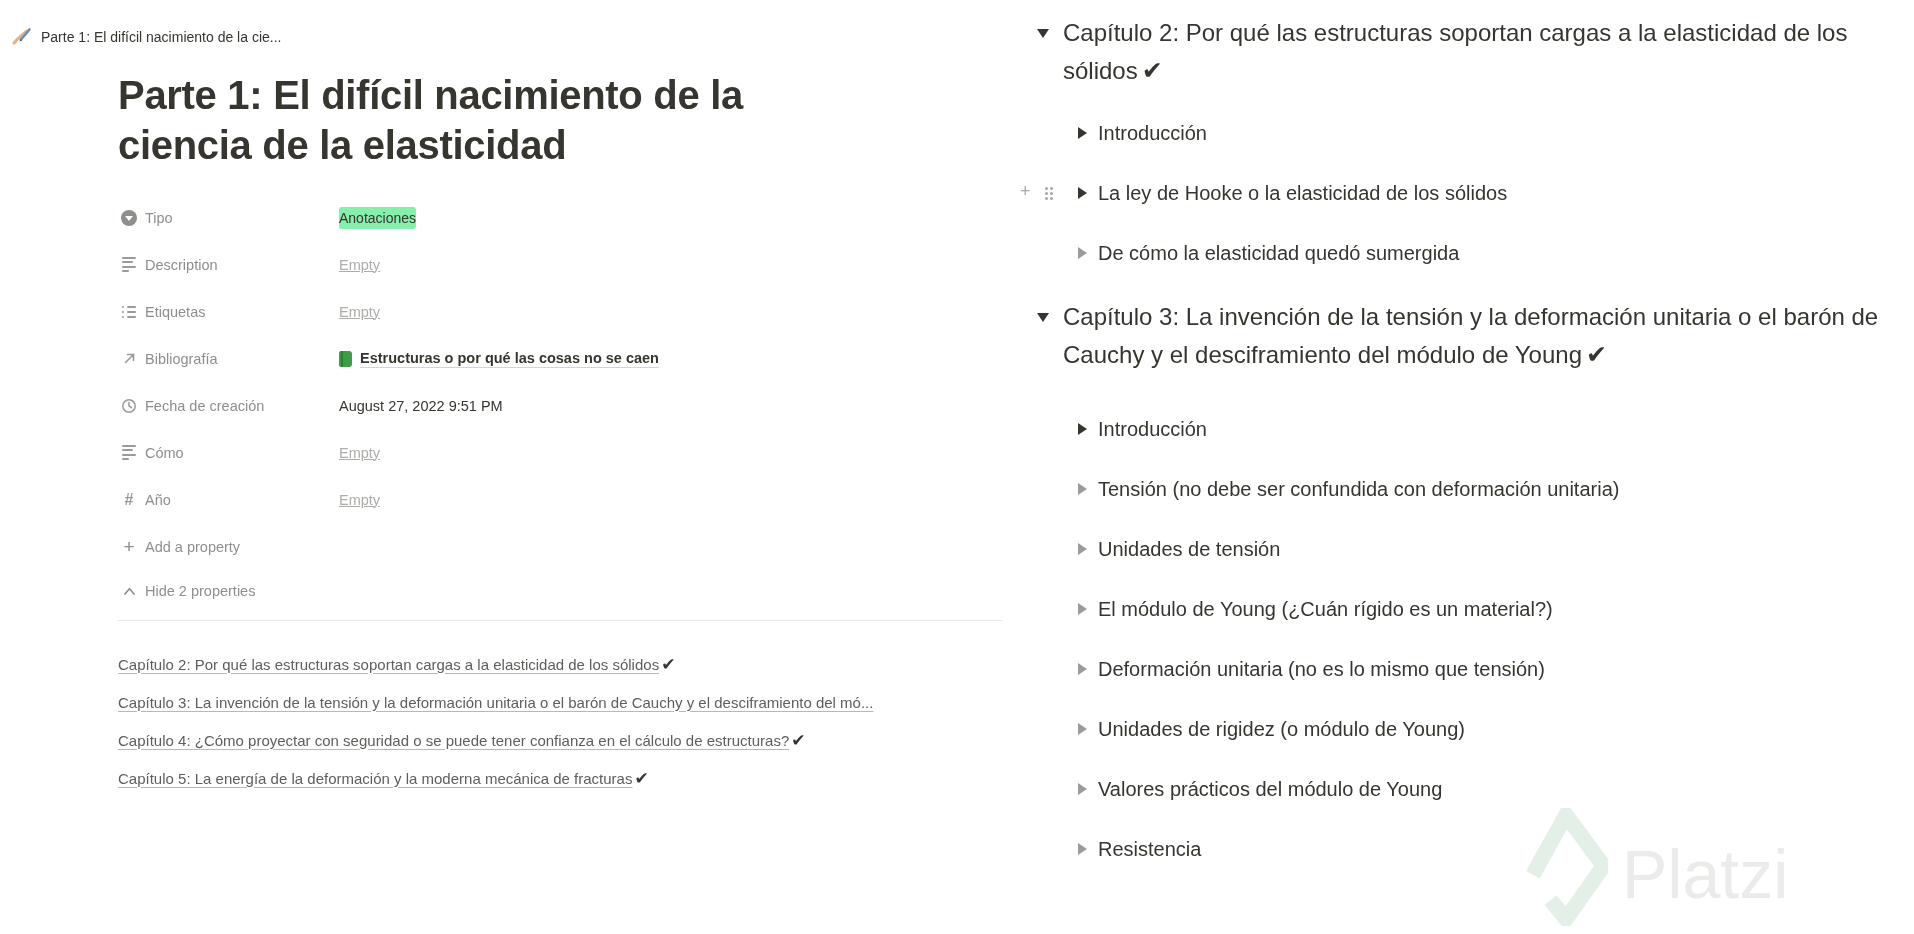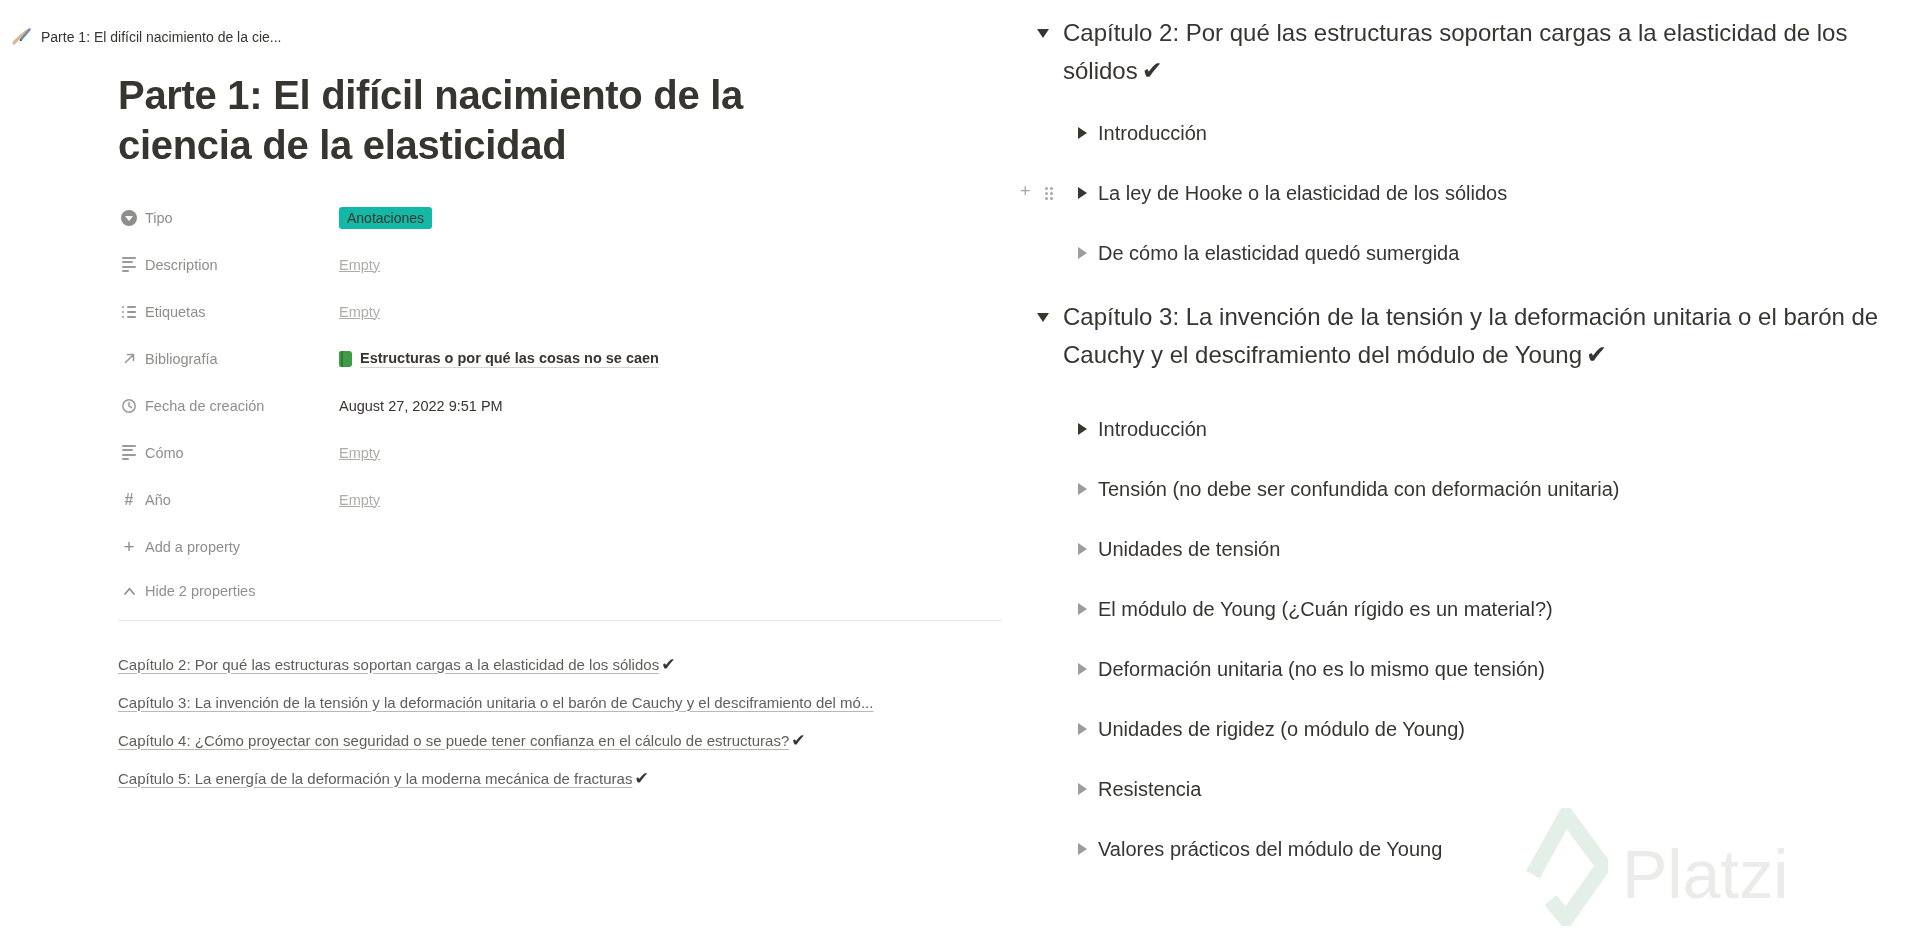--- a/index.html
+++ b/index.html
@@ -18,21 +18,21 @@
   h1.page-title{
     margin:0;padding-top:22px;max-width:660px;
     font-size:40px;line-height:50px;font-weight:700;color:#37352f;letter-spacing:-0.3px;
   }
   .props{margin-top:24px;}
   .prop-row{display:flex;align-items:center;height:47px;}
   .p-icon{width:18px;height:18px;margin-left:2px;margin-right:7px;display:inline-flex;align-items:center;justify-content:center;flex:none;}
   .p-label{width:194px;flex:none;font-size:14.5px;color:#8f8e8b;}
   .p-value{font-size:14.5px;color:#37352f;display:flex;align-items:center;}
   .p-value.empty{color:#aeada9;text-decoration:underline;}
-  .tag{background:#14b8a6;color:#37352f;font-size:14px;padding:3px 8px;border-radius:3px;}
+  .tag{background:#86efac;color:#37352f;font-size:14px;padding:3px 0;border-radius:3px;}
   .book{width:13px;height:16px;background:#3f9b47;border-radius:2px 3px 3px 2px;position:relative;margin-right:8px;flex:none;}
   .book::before{content:"";position:absolute;left:2px;top:0;bottom:0;width:2px;background:#2e7d36;}
   .page-link{font-weight:700;color:#37352f;border-bottom:1px solid #d6d4cf;padding-bottom:1px;cursor:pointer;}
   .action-row{display:flex;align-items:center;height:47px;color:#908f8b;font-size:14.5px;cursor:pointer;}
   .ic-plus{font-size:19px;line-height:18px;color:#8f8e8b;}
   .divider{margin-top:8px;width:884px;border-top:1px solid #e8e7e4;}
   .doc-links{margin-top:24px;}
   .doc-link-row{height:38px;display:flex;align-items:center;}
   .doc-link{font-size:15px;color:#5f5e5a;text-decoration:underline;text-decoration-color:#bab8b2;text-underline-offset:3px;cursor:pointer;}
   .check{font-family:"DejaVu Sans",sans-serif;color:#37352f;font-size:17px;margin-left:2px;font-weight:700;}
@@ -236,25 +236,25 @@
     <div class="o-item">
     <span class="tri-right"></span>
     <span class="o-text">Deformación unitaria (no es lo mismo que tensión)</span>
   </div>
     <div class="o-item">
     <span class="tri-right"></span>
     <span class="o-text">Unidades de rigidez (o módulo de Young)</span>
   </div>
     <div class="o-item">
     <span class="tri-right"></span>
+    <span class="o-text">Valores prácticos del módulo de Young</span>
+  </div>
+    <div class="o-item">
+    <span class="tri-right"></span>
     <span class="o-text">Resistencia</span>
-  </div>
-    <div class="o-item">
-    <span class="tri-right"></span>
-    <span class="o-text">Valores prácticos del módulo de Young</span>
   </div>
   </div>
 
 <div class="watermark">
   <svg width="84" height="118" viewBox="0 0 76 106">
     <path d="M8 60 L38 6 L72 52 L38 100 L24 83" stroke="#e4efe7" stroke-width="14" fill="none"></path>
   </svg>
   <span class="wm-text">Platzi</span>
 </div>
 

